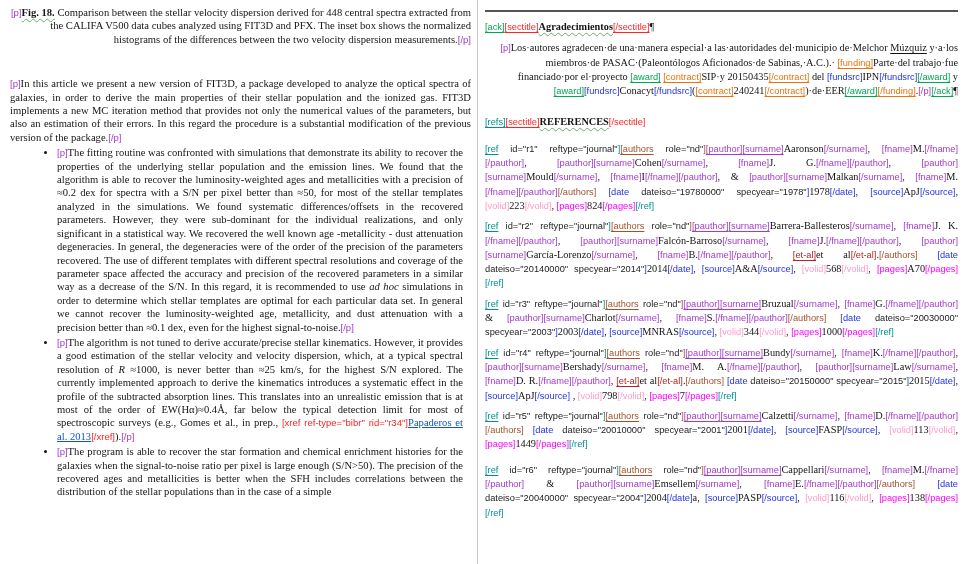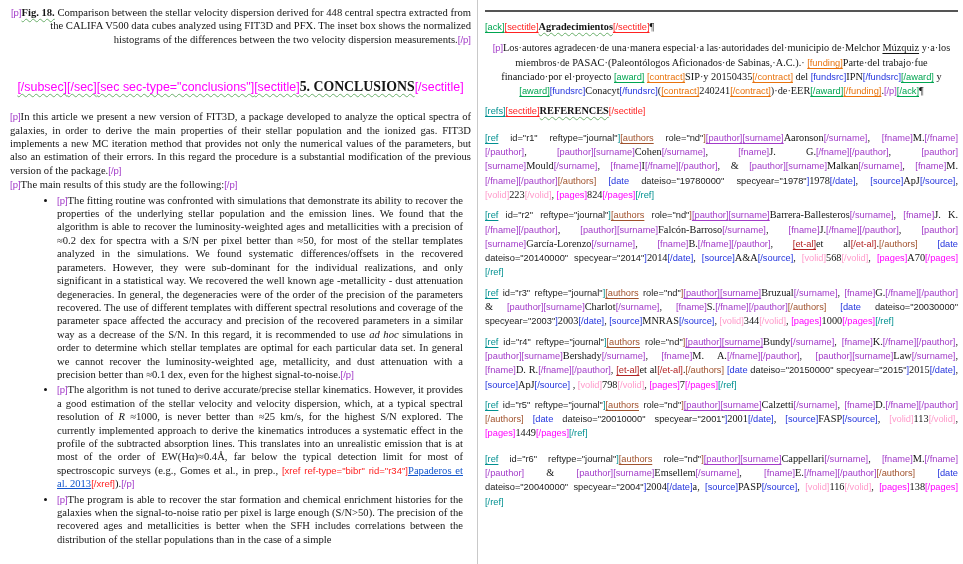--- a/index.html
+++ b/index.html
@@ -14,21 +14,21 @@
   .h-rule{height:2px;background:#555;margin:6px 0 8px 0;}
 
   .caption{text-align:right;margin-bottom:31px;}
   .section-header{text-align:center;font-size:13.8px;line-height:20px;margin-bottom:13px;font-weight:bold;}
   .section-header .s-tm{font-weight:normal;}
   .para{text-align:justify;margin:0 0 1px 0;}
   ul.bullets{margin:2px 8px 0 0;padding-left:47px;}
   ul.bullets li{text-align:justify;margin-bottom:2px;}
 
   .ack-title{margin:4px 0 7px 0;}
-  .ack-body{text-align:center;margin-bottom:6px;}
+  .ack-body{text-align:right;margin-bottom:17px;}
   .refs-title{margin:0 0 12px 0;}
   .ref{text-align:justify;margin-bottom:6px;}
   .ref.gap-before{margin-top:11px;}
 
   
   .s-t{color:#141414;}
   .s-b{font-weight:bold;color:#141414;}
   .s-i{font-style:italic;color:#141414;}
   .s-lk{color:#1155cc;text-decoration:underline;}
   
@@ -49,23 +49,21 @@
   .u-r{text-decoration-line:underline;text-decoration-style:wavy;text-decoration-color:#e06060;text-decoration-thickness:1px;text-underline-offset:2px;text-decoration:underline;}
   .u-g{text-decoration-line:underline;text-decoration-style:wavy;text-decoration-color:#6aaf6a;text-decoration-thickness:1px;text-underline-offset:2px;}
 </style>
 </head>
 <body>
 
 <div class="v-divider"></div>
 
 <div class="page page-left">
   <div class="caption"><span class="s-tp">[p]</span><span class="s-b u-g">Fig. 18.</span><span class="s-t"> Comparison between the stellar velocity dispersion derived for 448 central spectra extracted from the CALIFA V500 data cubes analyzed using FIT3D and PFX. The inset box shows the normalized histograms of the differences between the two velocity dispersion measurements.</span><span class="s-tp">[/p]</span></div>
-  <div class="section-header"><span class="s-tm u-g">[/subsec]</span><span class="s-tm u-g">[/sec]</span><span class="s-tm u-g">[sec sec-type="conclusions"]</span><span class="s-tm u-g">[sectitle]</span><span class="s-b u-g">5. CONCLUSIONS</span><span class="s-tm">[/sectitle]</span></div>
   <div class="para"><span class="s-tp">[p]</span><span class="s-t">In this article we present a new version of FIT3D, a package developed to analyze the optical spectra of galaxies, in order to derive the main properties of their stellar population and the ionized gas. FIT3D implements a new MC iteration method that provides not only the numerical values of the parameters, but also an estimation of their errors. In this regard the procedure is a substantial modification of the previous version of the package.</span><span class="s-tp">[/p]</span></div>
-  <div class="para"><span class="s-tp">[p]</span><span class="s-t">The main results of this study are the following:</span><span class="s-tp">[/p]</span></div>
   <ul class="bullets">
     <li><span class="s-tp">[p]</span><span class="s-t">The fitting routine was confronted with simulations that demonstrate its ability to recover the properties of the underlying stellar population and the emission lines. We found that the algorithm is able to recover the luminosity-weighted ages and metallicities with a precision of ≈0.2 dex for spectra with a S/N per pixel better than ≈50, for most of the stellar templates analyzed in the simulations. We found systematic differences/offsets in the recovered parameters.  However, they were sub-dominant for the individual realizations, and only significant in a statistical way. We recovered the well known age -metallicity - dust attenuation degeneracies. In general, the degeneracies were of the order of the precision of the parameters recovered. The use of different templates with different spectral resolutions and coverage of the parameter space affected the accuracy and precision of the recovered parameters in a similar way as a decrease of the S/N. In this regard, it is recommended to use </span><span class="s-i">ad hoc</span><span class="s-t"> simulations in order to determine which stellar templates are optimal for each particular data set. In general we cannot recover the luminosity-weighted age, metallicity, and dust attenuation with a precision better than ≈0.1 dex, even for the highest signal-to-noise.</span><span class="s-tp">[/p]</span></li>
     <li><span class="s-tp">[p]</span><span class="s-t">The algorithm is not tuned to derive accurate/precise stellar kinematics. However, it provides a good estimation of the stellar velocity and velocity dispersion, which, at a typical spectral resolution of </span><span class="s-i">R</span><span class="s-t"> ≈1000, is never better than ≈25 km/s, for the highest S/N explored. The currently implemented approach to derive the kinematics introduces a systematic effect in the profile of the subtracted absorption lines. This translates into an unrealistic emission that is at most of the order of EW(Hα)≈0.4Å, far below the typical detection limit for most of spectroscopic surveys (e.g., Gomes et al., in prep., </span><span class="s-tr">[xref ref-type="bibr" rid="r34"]</span><span class="s-lk">Papaderos et al. 2013</span><span class="s-tr">[/xref]</span><span class="s-t">).</span><span class="s-tp">[/p]</span></li>
     <li><span class="s-tp">[p]</span><span class="s-t">The program is able to recover the star formation and chemical enrichment histories for the galaxies when the signal-to-noise ratio per pixel is large enough (S/N&gt;50). The precision of the recovered ages and metallicities is better when the SFH includes correlations between the distribution of the stellar populations than in the case of a simple</span></li>
   </ul>
 </div>
 
 <div class="page page-right">
   <div class="h-rule"></div>
   <div class="ack-title"><span class="s-tg u-r">[ack]</span><span class="s-tr u-r">[sectitle]</span><span class="s-b u-g">Agradecimientos</span><span class="s-tr u-r">[/sectitle]</span><span class="s-t">¶</span></div>

